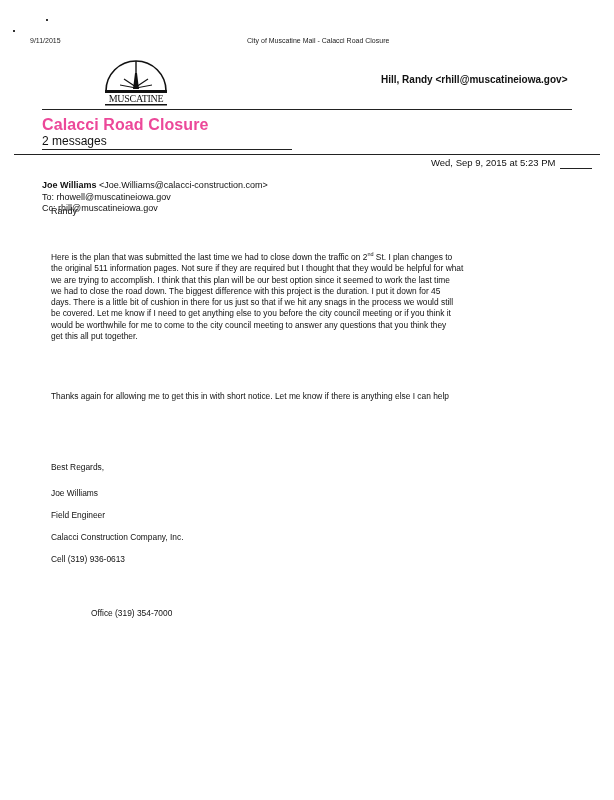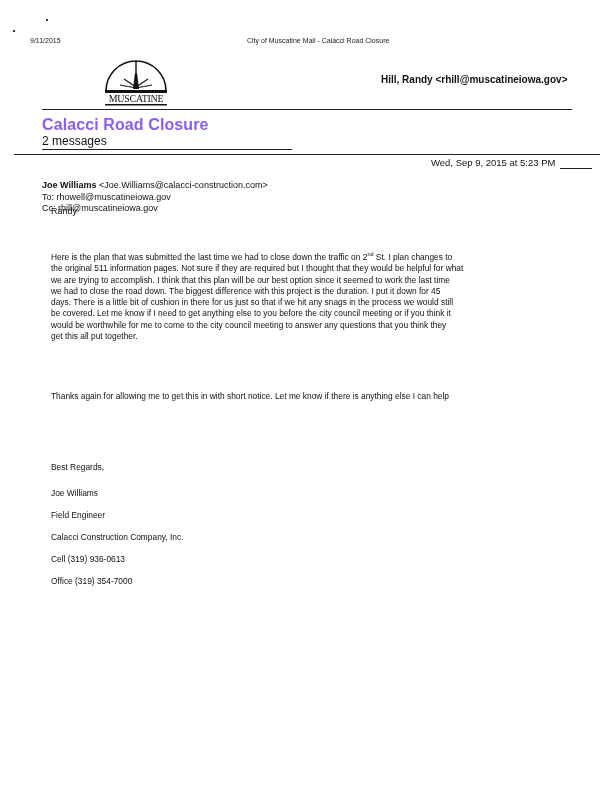--- a/index.html
+++ b/index.html
@@ -9,21 +9,21 @@
     .print-header { position: absolute; top: 37px; left: 0; width: 614px; height: 12px; font-size: 7px; color: #222; }
     .print-date { position: absolute; left: 30px; top: 0; }
     .print-title { position: absolute; left: 247px; top: 0; }
     .speck { position: absolute; width: 2px; height: 2px; background: #333; }
 
     .logo { position: absolute; left: 62px; top: 55px; width: 68px; height: 52px; margin-left: 40px; }
     .account { position: absolute; left: 381px; top: 74px; font-size: 10px; font-weight: bold; color: #111; }
 
     .rule { position: absolute; height: 1px; background: #222; }
 
-    .subject { position: absolute; left: 42px; top: 116px; font-size: 16px; font-weight: bold; color: #8b5cf6; letter-spacing: 0.1px; }
+    .subject { position: absolute; left: 42px; top: 116px; font-size: 16px; font-weight: bold; color: #ec4899; letter-spacing: 0.1px; }
     .msg-count { position: absolute; left: 42px; top: 134px; font-size: 12px; color: #111; }
 
     .msg-head { position: absolute; left: 42px; top: 155px; width: 520px; font-size: 9px; line-height: 11.5px; margin-top: 25px; }
     .from-name { font-weight: bold; }
     .msg-date { position: absolute; left: 431px; top: 157px; font-size: 9.5px; }
     .para { position: absolute; left: 51px; width: 515px; font-size: 8.4px; line-height: 11.3px; }
     sup { font-size: 5.5px; vertical-align: super; line-height: 0; }
   </style>
 </head>
 <body>
@@ -88,13 +88,13 @@
 <div class="para" style="top:391px;">
   <div>Thanks again for allowing me to get this in with short notice.  Let me know if there is anything else I can help</div>
 </div>
 
 <div class="para" style="top:462px;">Best Regards,</div>
 
 <div class="para" style="top:488px;">Joe Williams</div>
 <div class="para" style="top:510px;">Field Engineer</div>
 <div class="para" style="top:532px;">Calacci Construction Company, Inc.</div>
 <div class="para" style="top:554px;">Cell (319) 936-0613</div>
-<div class="para" style="top:576px;">Office (319) 354-7000</div>
+<div class="para" style="top:608px;margin-left:40px;">Office (319) 354-7000</div>
 
 </body></html>

